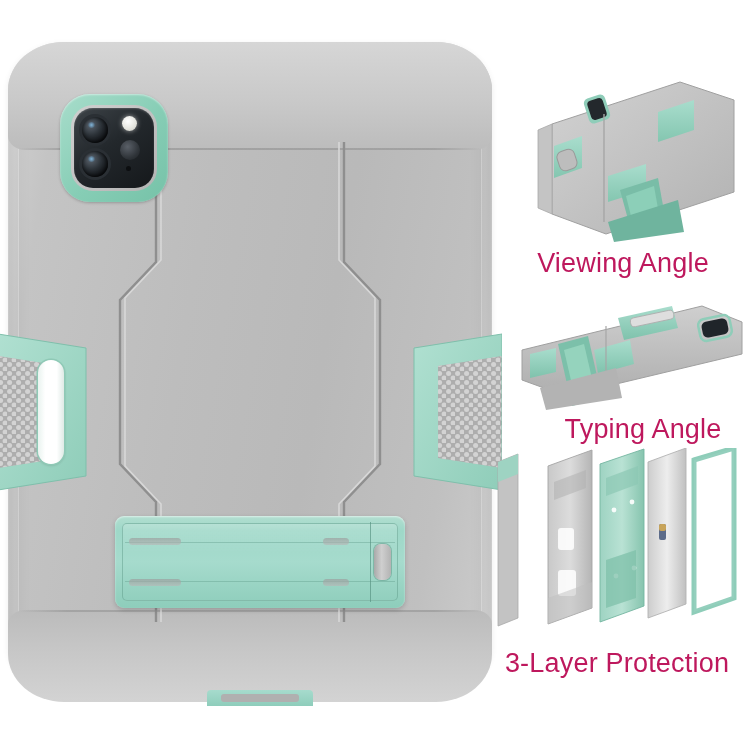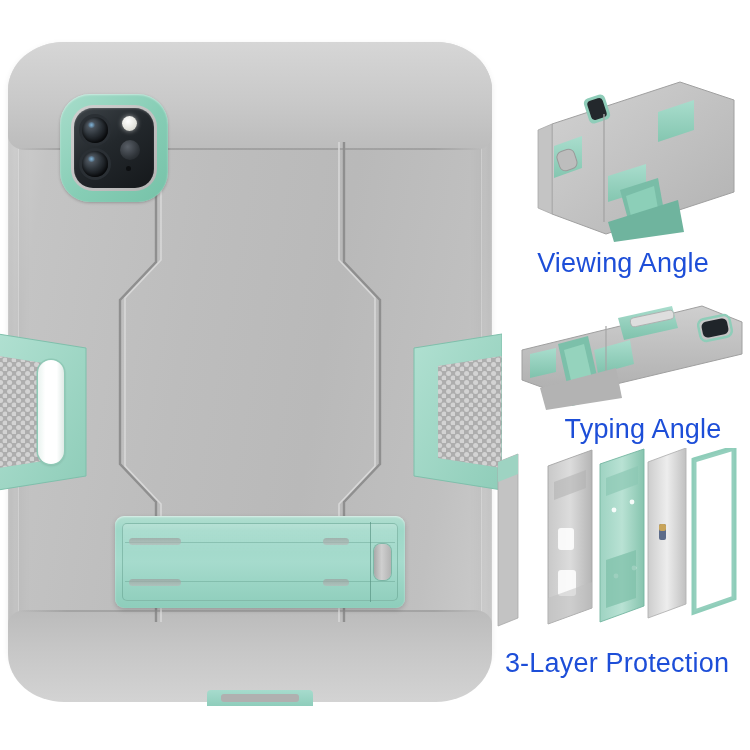--- a/index.html
+++ b/index.html
@@ -136,21 +136,21 @@
     position:absolute;left:207px;bottom:-4px;width:106px;height:16px;border-radius:4px 4px 0 0;
     background:linear-gradient(180deg,#a6dbcd,#8ecdbb);
   }
   .port:after{content:"";position:absolute;left:14px;right:14px;top:4px;height:8px;border-radius:3px;
     background:#b0b0b0;}
 
   
   .panel{position:absolute;right:0;}
   .caption{
     position:absolute;width:100%;text-align:center;
-    font-size:27px;color:#1d4ed8;letter-spacing:.2px;white-space:nowrap;
+    font-size:27px;color:#be185d;letter-spacing:.2px;white-space:nowrap;
   }
 
   .p1{left:508px;top:72px;width:242px;height:170px;}
   .p2{left:496px;top:292px;width:254px;height:118px;}
   .p3{left:496px;top:448px;width:254px;height:188px;}
   .c1{left:496px;top:248px;width:254px;}
   .c2{left:488px;top:414px;width:310px;}
   .c3{left:484px;top:648px;width:266px;text-align:center;}
 
   .panel svg{width:100%;height:100%;display:block;}

